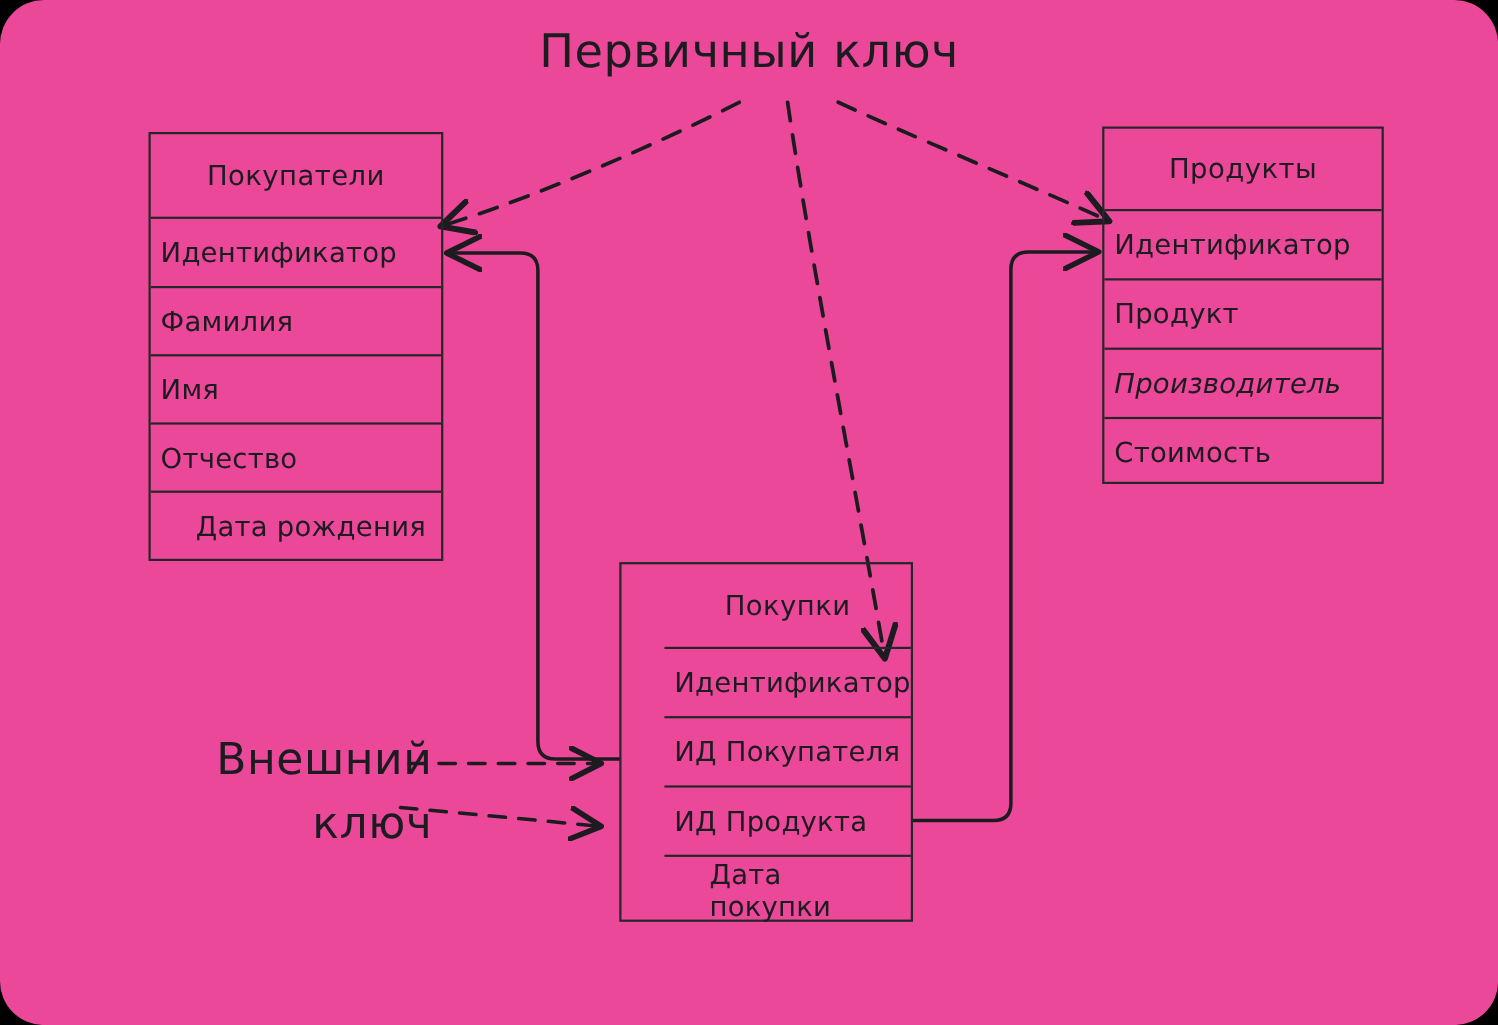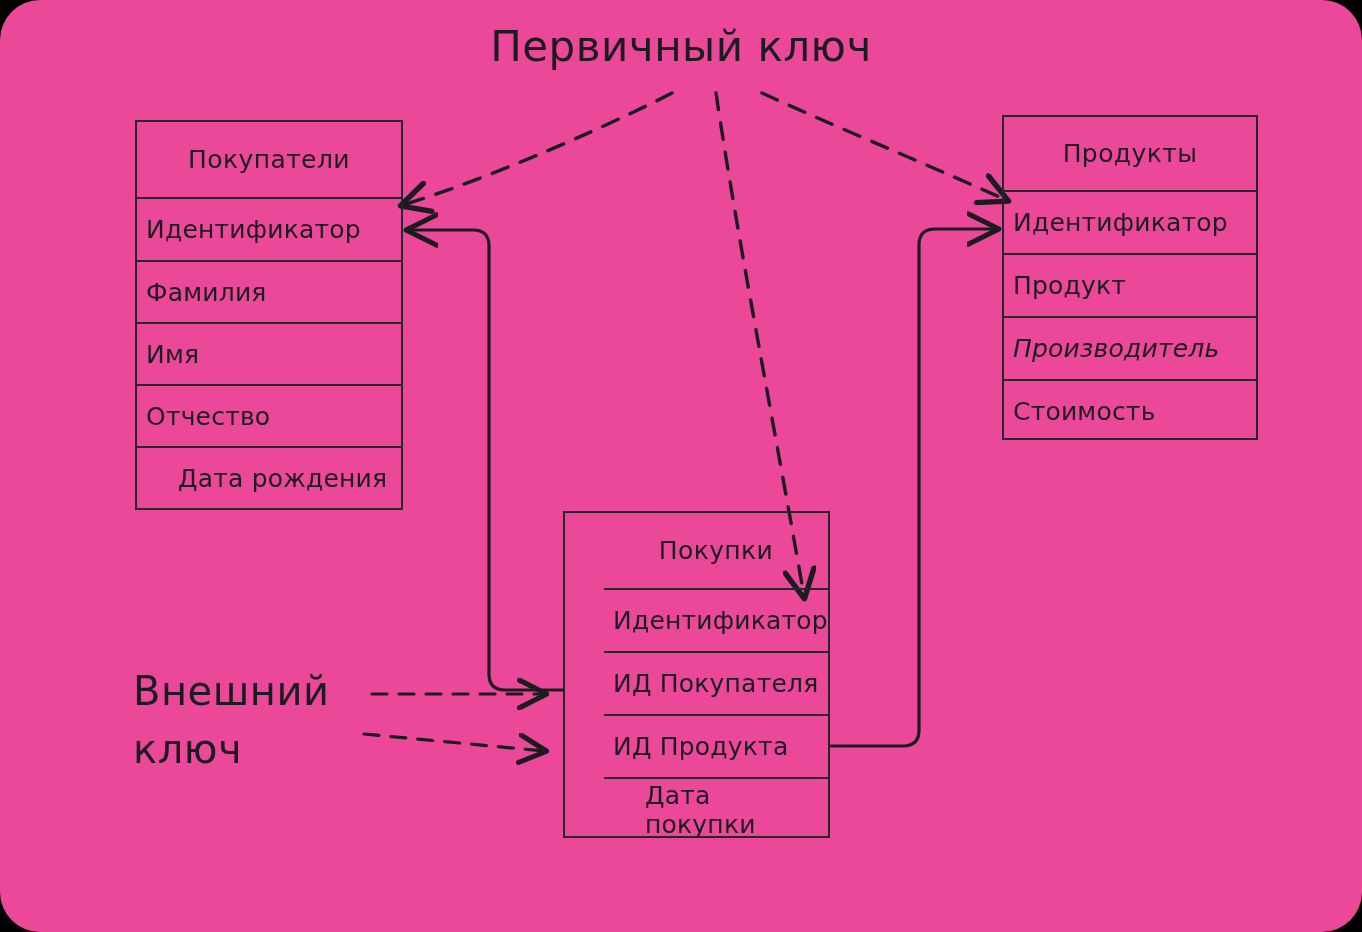--- a/index.html
+++ b/index.html
@@ -65,21 +65,21 @@
     left: 0;
     top: 22px;
     width: 1362px;
     text-align: center;
   }
   #foreign-key-caption {
     font-size: 40px;
     left: 133px;
     top: 662px;
     line-height: 1.45;
-    text-align: left;
+    text-align: right;
     width: 260px;
   }
 </style>
 </head>
 <body>
 
 <div id="canvas">
 
   <svg id="svg-layer" viewBox="0 0 1362 932">
     <defs>

